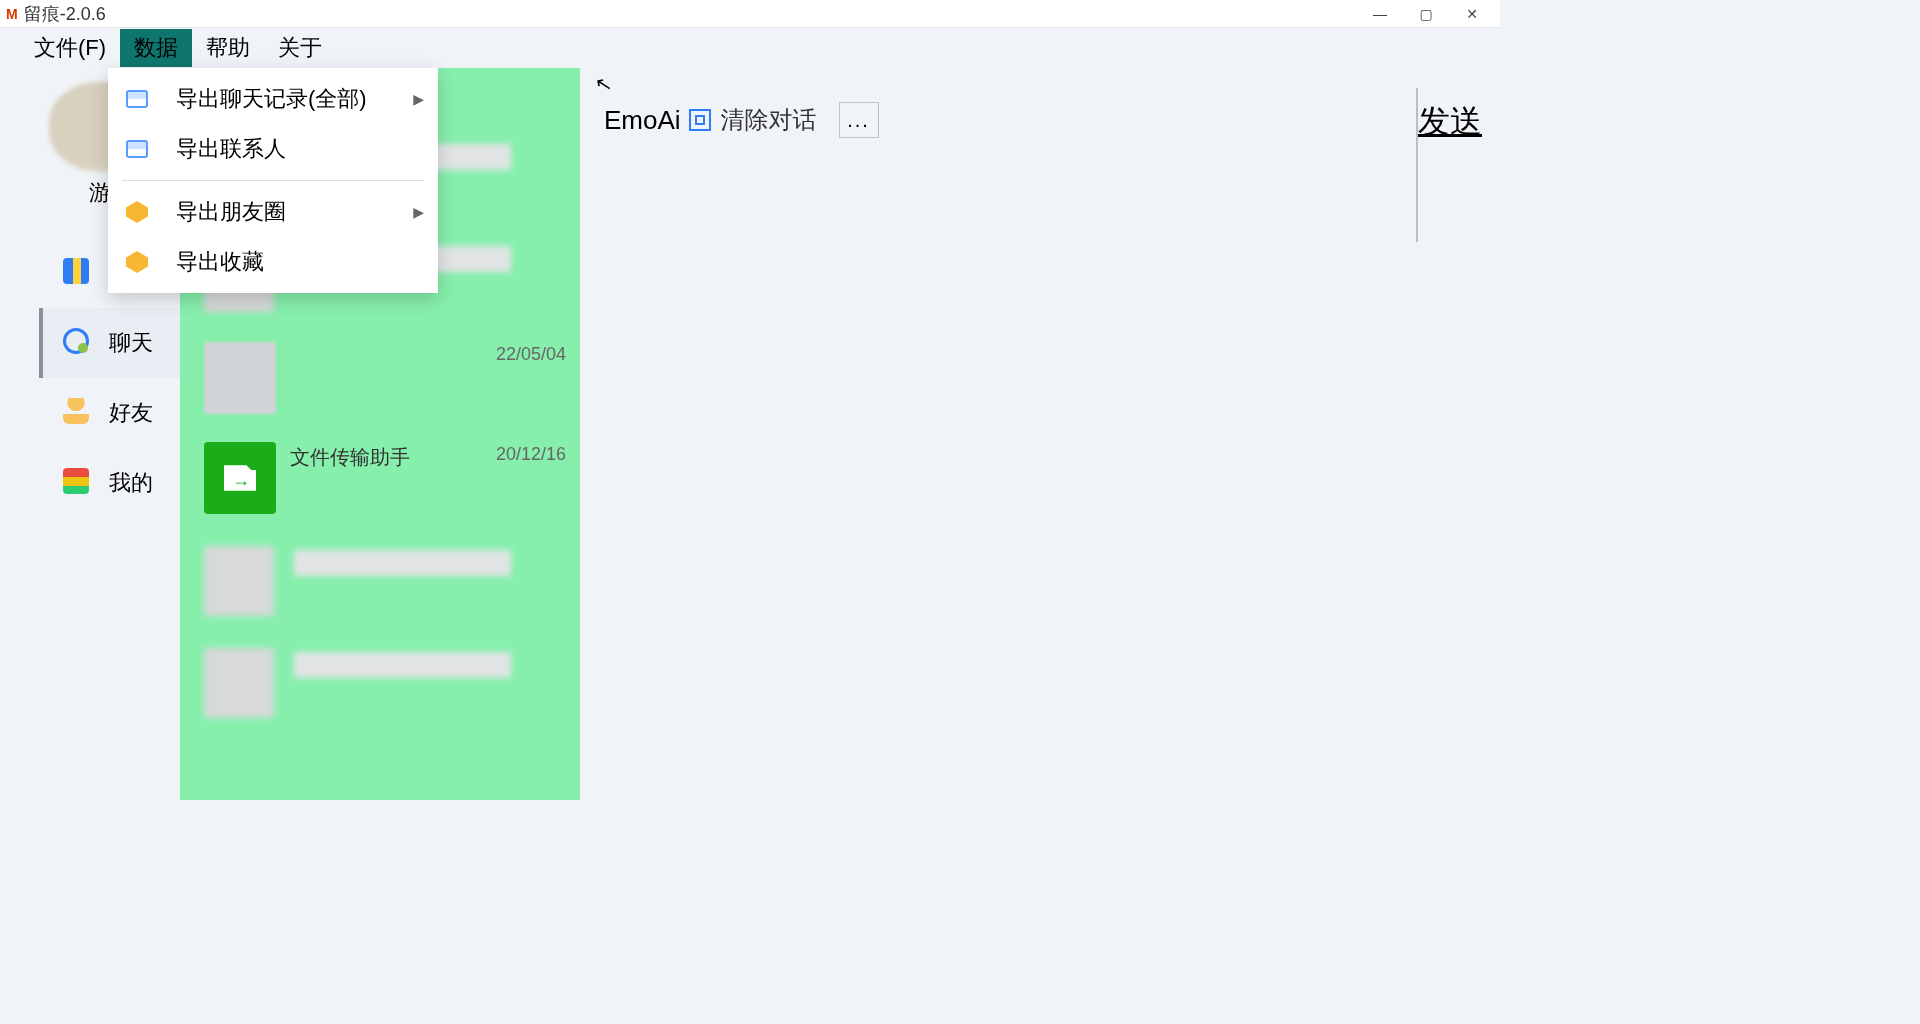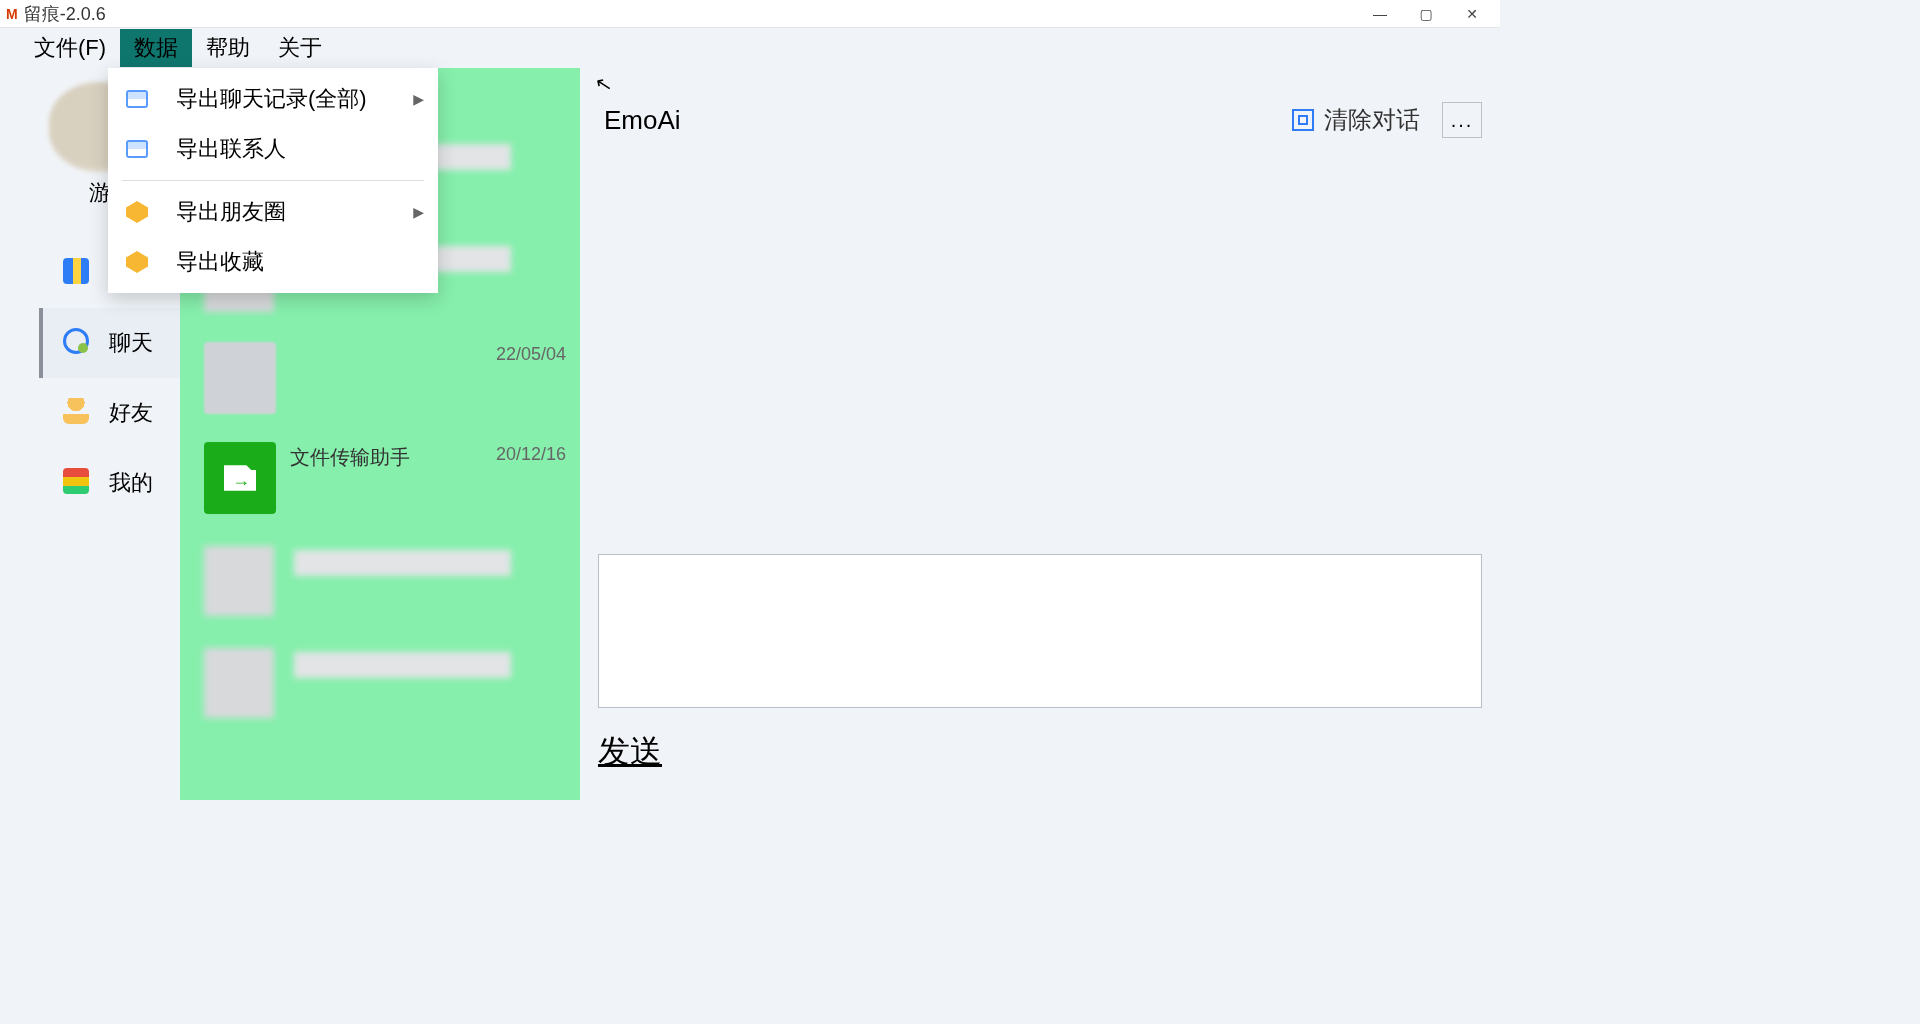--- a/index.html
+++ b/index.html
@@ -49,21 +49,21 @@
     .chat-row.file .thumb::after{ content:""; position:absolute; inset:20px; background:#fff; clip-path: polygon(0 10%,70% 10%,85% 25%,100% 25%,100% 90%,0 90%);}
     .chat-row.file .thumb::before{content:"→";position:absolute;color:#1aad19;font-weight:bold;left:28px;top:28px;font-size:18px;z-index:2;}
     .chat-row .meta { flex:1; display:flex; justify-content:space-between; font-size:20px; padding-top:2px;}
     .chat-row .name { color:#333; }
     .chat-row .date { color:#666; font-size:18px; }
     .blur-row { height:100px; margin:2px 14px 2px 24px;
       background: linear-gradient(90deg,#d6d9dd 70px, transparent 70px),
                   linear-gradient(#e1e4e8,#e1e4e8); background-size:70px 70px,60% 26px; background-position:0 10px, 90px 14px; background-repeat:no-repeat;
       filter: blur(3px) saturate(.6); border-radius:4px; }
 
-    .conversation { flex:1; background:#f0f3f7; display:flex; flex-direction:column; padding:20px 18px 0 18px; }
+    .conversation { flex:1; background:#f0f3f7; display:flex; flex-direction:row; padding:20px 18px 0 18px; }
     .conv-header { display:flex; align-items:center; height:64px; }
     .conv-title  { font-size:26px; margin-left:6px; }
     .conv-header .spacer { flex:1; }
     .clear-btn { display:flex; align-items:center; gap:10px; font-size:24px; color:#333; padding:4px 8px; }
     .clear-icon { width:22px;height:22px; border:2px solid #2e7cf6; position:relative;}
     .clear-icon::before{content:"";position:absolute;inset:4px;border:2px solid #2e7cf6;}
     .more-btn { width:40px;height:36px; border:1px solid #bcc2ca; margin-left:14px; display:flex;align-items:center;justify-content:center; font-size:20px; letter-spacing:2px;}
     .msg-area { flex:1; }
     .input-box { height:154px; border:1px solid #b9bfc7; background:#fff; margin-bottom:10px; }
     .send-row  { text-align:left; font-size:32px; padding:12px 0 26px;text-decoration:underline; }

